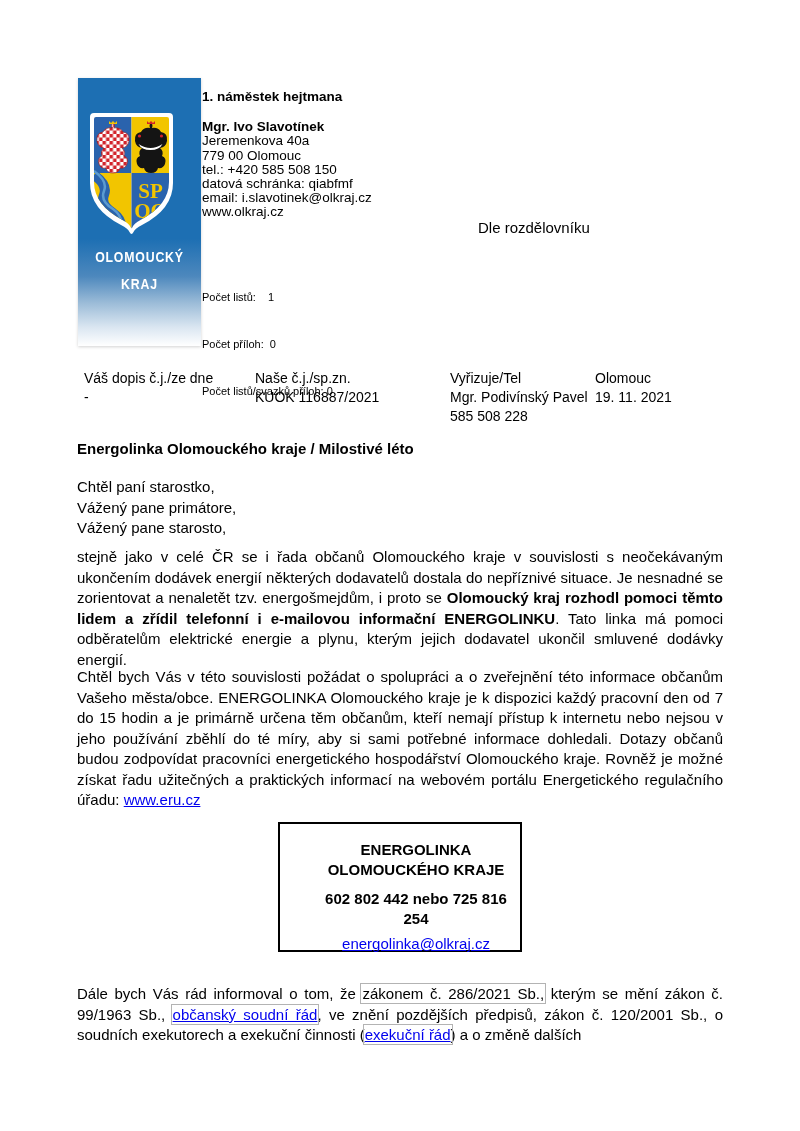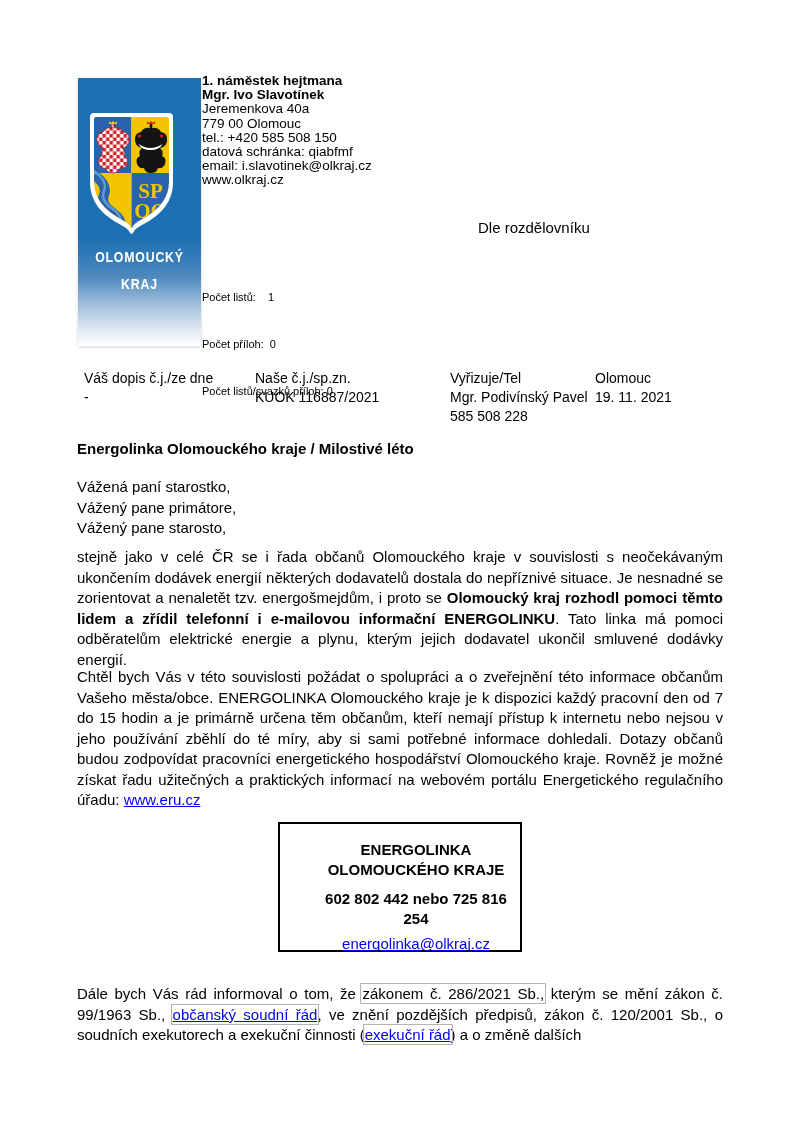--- a/index.html
+++ b/index.html
@@ -11,21 +11,21 @@
     background:linear-gradient(to bottom,#1d6fb3 0%,#1d6fb3 60%,#4d88bd 74%,#9cbcd8 84%,#dae6f1 93%,#ffffff 100%);
     box-shadow:0 1px 3px rgba(0,0,0,.18);padding-left:16px;}
   .coat{position:absolute;left:10px;top:33px;width:87px;height:126px;}
   .logo-word{position:absolute;left:0;width:100%;text-align:center;color:#fff;
     font-weight:bold;font-size:15px;letter-spacing:1px;transform:scaleX(.82);}
   .logo-word1{top:170px;}
   .logo-word2{top:197px;}
 
   
   .contact{position:absolute;left:202px;top:74px;font-size:13.5px;line-height:14.2px;}
-  .contact .b{font-weight:bold;}
+  .contact .b{font-weight:bold;margin-top:16px;}
 
   .recipient{position:absolute;left:478px;top:219px;font-size:15px;}
 
   .counts{position:absolute;left:202px;top:259px;font-size:11px;line-height:15.6px;white-space:pre;}
 
   
   .ref{position:absolute;top:369px;font-size:14px;line-height:19px;}
   .rc1{left:84px;} .rc2{left:255px;} .rc3{left:450px;} .rc4{left:595px;}
 
   
@@ -134,21 +134,21 @@
     <div>585 508 228</div>
   </div>
   <div class="ref rc4">
     <div>Olomouc</div>
     <div>19. 11. 2021</div>
   </div>
 
   <div class="subject">Energolinka Olomouckého kraje / Milostivé léto</div>
 
   <div class="salutation">
-    <div>Vážená paní starostko,</div>
+    <div>Chtěl paní starostko,</div>
     <div>Vážený pane primátore,</div>
     <div>Vážený pane starosto,</div>
   </div>
 
   <div class="para p1"><span class="seg-normal">stejně jako v celé ČR se i řada občanů Olomouckého kraje v souvislosti s neočekávaným ukončením dodávek energií některých dodavatelů dostala do nepříznivé situace. Je nesnadné se zorientovat a nenaletět tzv. energošmejdům, i proto se </span><span class="seg-bold">Olomoucký kraj rozhodl pomoci těmto lidem a zřídil telefonní i e-mailovou informační ENERGOLINKU</span><span class="seg-normal">. Tato linka má pomoci odběratelům elektrické energie a plynu, kterým jejich dodavatel ukončil smluvené dodávky energií.</span></div>
   <div class="para p2"><span class="seg-normal">Chtěl bych Vás v této souvislosti požádat o spolupráci a o zveřejnění této informace občanům Vašeho města/obce. ENERGOLINKA Olomouckého kraje je k dispozici každý pracovní den od 7 do 15 hodin a je primárně určena těm občanům, kteří nemají přístup k internetu nebo nejsou v jeho používání zběhlí do té míry, aby si sami potřebné informace dohledali. Dotazy občanů budou zodpovídat pracovníci energetického hospodářství Olomouckého kraje. Rovněž je možné získat řadu užitečných a praktických informací na webovém portálu Energetického regulačního úřadu: </span><a class="seg-link">www.eru.cz</a></div>
 
   <div class="info-box">
     <div class="box-title first">ENERGOLINKA</div>
     <div class="box-title">OLOMOUCKÉHO KRAJE</div>

